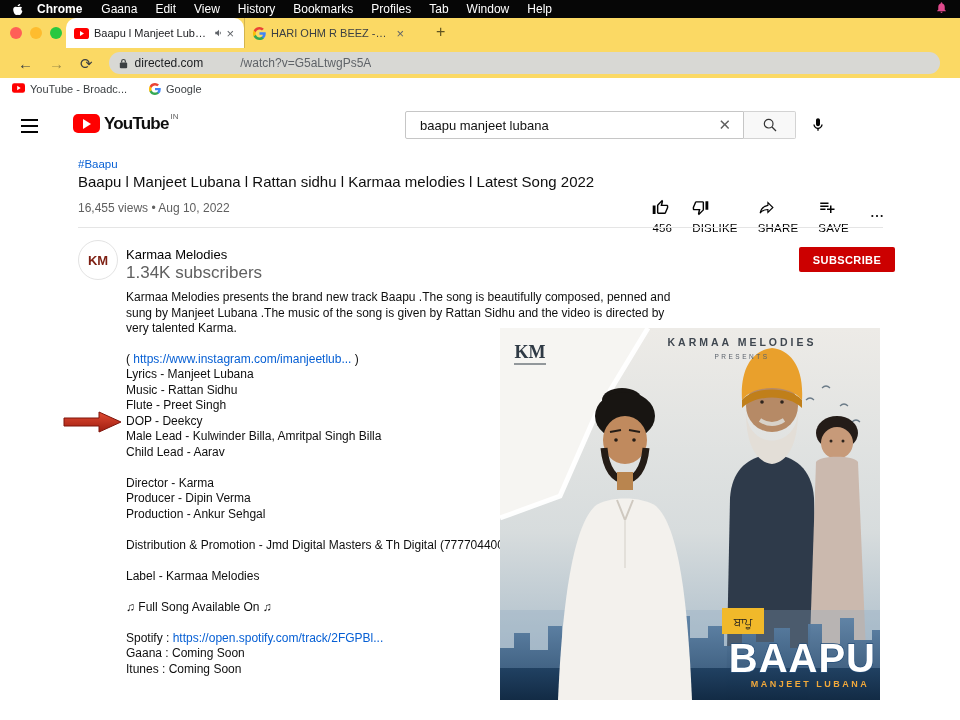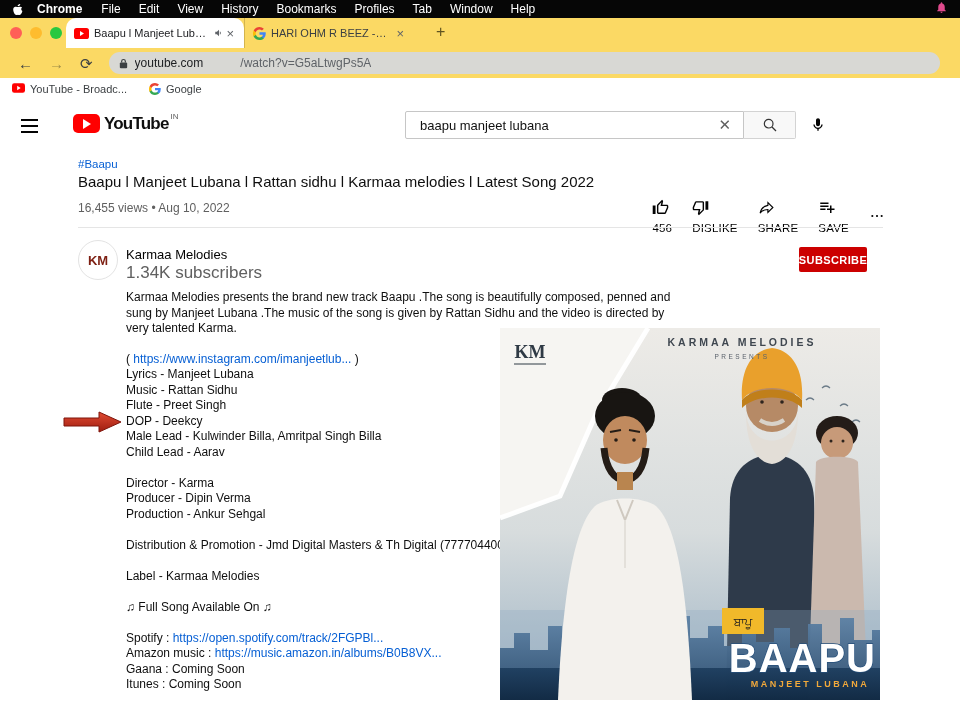--- a/index.html
+++ b/index.html
@@ -70,21 +70,21 @@
   .actions{position:absolute;top:198px;right:75px;display:flex;align-items:center;gap:20px;}
   .action{display:flex;align-items:flex-start;gap:6px;font-size:11.5px;font-weight:500;color:#030303;letter-spacing:.2px;flex-direction:column;}
   .divider{position:absolute;top:227px;left:78px;width:805px;height:1px;background:#e5e5e5;}
 
   
   .avatar{position:absolute;left:78px;top:240px;width:40px;height:40px;border-radius:50%;background:#fff;
           border:1px solid #e3e3e3;display:flex;align-items:center;justify-content:center;
           font-size:13px;font-weight:bold;color:#7d1f12;box-sizing:border-box;}
   .ch-name{position:absolute;left:126px;top:247px;font-size:13px;font-weight:500;color:#030303;}
   .ch-subs{position:absolute;left:126px;top:263px;font-size:17px;color:#606060;}
-  .subscribe{position:absolute;left:799px;top:247px;width:68px;height:25px;background:#c00;color:#fff;
+  .subscribe{position:absolute;left:799px;top:247px;width:96px;height:25px;background:#c00;color:#fff;
              font-size:11px;font-weight:bold;letter-spacing:.4px;display:flex;align-items:center;
              justify-content:center;border-radius:2px;cursor:default;}
 
   
   .description{position:absolute;left:126px;top:290px;width:552px;font-size:12px;line-height:15.5px;color:#0f0f0f;}
   .desc-paragraph{margin-bottom:15px;}
   .desc-line{min-height:15.5px;}
   .desc-line a{color:#065fd4;text-decoration:none;}
 
   
@@ -100,21 +100,21 @@
 
   <div class="menubar">
     <span class="apple">
       <svg width="11" height="13" viewBox="0 0 12 14">
           <path d="M6 3C7 1 9 1 9 1C9 2 8.2 3.4 6.6 3.5Z" fill="#fff"></path>
           <path d="M3.6 4C1.6 4 1 6.5 1.5 8.5C2 11 3.5 13 5 13C5.7 13 6 12.6 6.5 12.6C7 12.6 7.3 13 8 13C9.5 13 11 11 11.3 8.7C9.8 8 9.6 5.6 11 4.8C10.3 3.9 9.2 3.8 8.6 3.9C7.6 4.1 7.1 4.4 6.5 4.4C5.9 4.4 5.2 4 3.6 4Z" fill="#fff"></path>
         </svg>
     </span>
     <span class="app">Chrome</span>
     <span style="display:flex">
-        <span class="mitem">File</span>
+        <span class="mitem">Gaana</span>
         <span class="mitem">Edit</span>
         <span class="mitem">View</span>
         <span class="mitem">History</span>
         <span class="mitem">Bookmarks</span>
         <span class="mitem">Profiles</span>
         <span class="mitem">Tab</span>
         <span class="mitem">Window</span>
         <span class="mitem">Help</span>
       </span>
     <span class="spacer"></span>
@@ -159,21 +159,21 @@
 
   <div class="navbar">
     <span class="nav-ic">←</span>
     <span class="nav-ic fwd">→</span>
     <span class="nav-ic">⟳</span>
     <div class="omnibox">
       <svg width="9" height="11" viewBox="0 0 12 15" style="margin-right:7px">
         <rect x="1" y="6" width="10" height="8" rx="1.5" fill="#3c4043"></rect>
         <path d="M3.5 6V4.5a2.5 2.5 0 0 1 5 0V6" stroke="#3c4043" stroke-width="1.6" fill="none"></path>
       </svg>
-      <span class="url"><span class="host">youtube.com</span><span class="path">/watch?v=G5aLtwgPs5A</span></span>
+      <span class="url"><span class="host">directed.com</span><span class="path">/watch?v=G5aLtwgPs5A</span></span>
     </div>
   </div>
 
   <div class="bmbar">
     <span class="bm">
       <svg width="13" height="10" viewBox="0 0 15 11">
           <rect width="15" height="11" rx="2.6" fill="#f00"></rect>
           <path d="M6 3l4 2.5L6 8z" fill="#fff"></path>
         </svg>
       <span>YouTube - Broadc...</span>
@@ -280,21 +280,20 @@
         <div class="desc-line"><span>Producer - Dipin Verma</span></div>
         <div class="desc-line"><span>Production - Ankur Sehgal</span></div>
         <div class="desc-line"></div>
         <div class="desc-line"><span>Distribution &amp; Promotion - Jmd Digital Masters &amp; Th Digital (7777044002)</span></div>
         <div class="desc-line"></div>
         <div class="desc-line"><span>Label - Karmaa Melodies</span></div>
         <div class="desc-line"></div>
         <div class="desc-line"><span>♫ Full Song Available On ♫</span></div>
         <div class="desc-line"></div>
         <div class="desc-line"><span>Spotify : </span><a href="#">https://open.spotify.com/track/2FGPBl...</a></div>
-        <div class="desc-line"><span>Amazon music : </span><a href="#">https://music.amazon.in/albums/B0B8VX...</a></div>
         <div class="desc-line"><span>Gaana : Coming Soon</span></div>
         <div class="desc-line"><span>Itunes : Coming Soon</span></div>
       </div>
   </div>
 
   <div class="red-arrow">
     <svg width="60" height="24" viewBox="0 0 60 24">
       <defs>
         <linearGradient id="arrg" x1="0" y1="0" x2="0" y2="1">
           <stop offset="0" stop-color="#e04a32"></stop>

